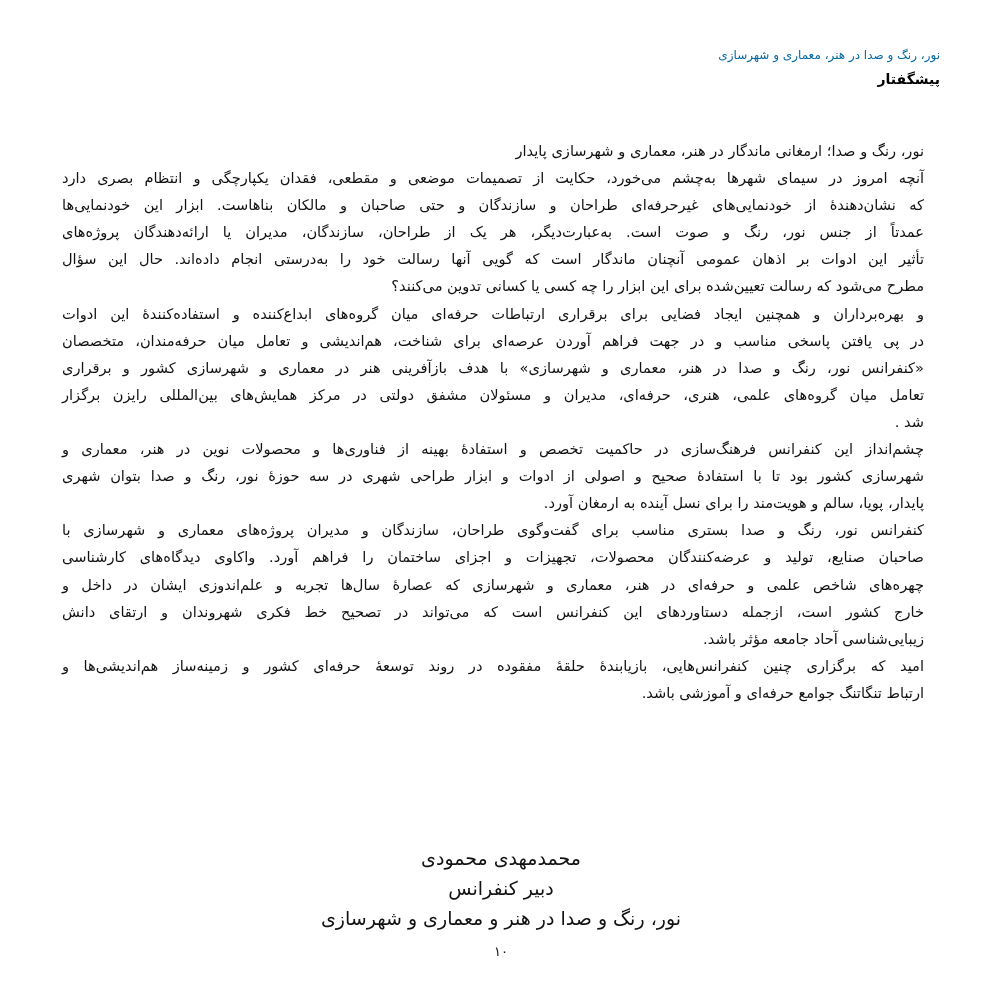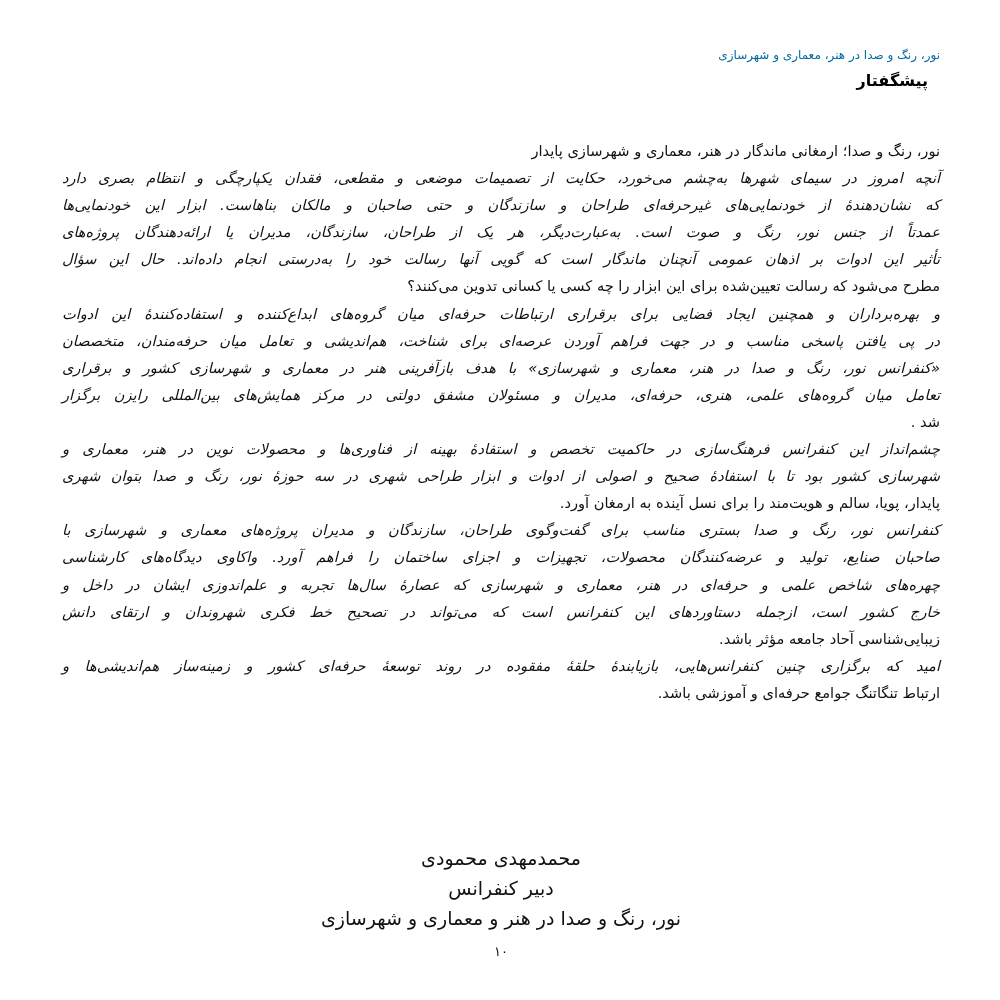--- a/index.html
+++ b/index.html
@@ -26,45 +26,44 @@
     .running-header {
       position: absolute;
       right: 0;
       top: 48px;
       font-size: 12px;
       color: #0369a1;
       white-space: nowrap;
     }
     .section-title {
       position: absolute;
-      right: 12px;
+      right: 0;
       top: 71px;
-      font-size: 16px;
+      font-size: 14px;
       font-weight: bold;
       color: #000;
       white-space: nowrap;
     }
     .body-text {
       position: absolute;
-      right: 0;
+      right: 16px;
       left: 0;
       top: 137px;
       font-size: 14.6px;
       line-height: 27.1px;
     }
     .line {
       display: block;
       height: 27.1px;
       white-space: nowrap;
       overflow: visible;
     }
     .line.full {
       text-align: justify;
       text-align-last: justify;
-      font-style: italic;
     }
     .line.short {
       text-align: right;
     }
     .signature {
       position: absolute;
       left: 0;
       right: 0;
       top: 843px;
       text-align: center;

